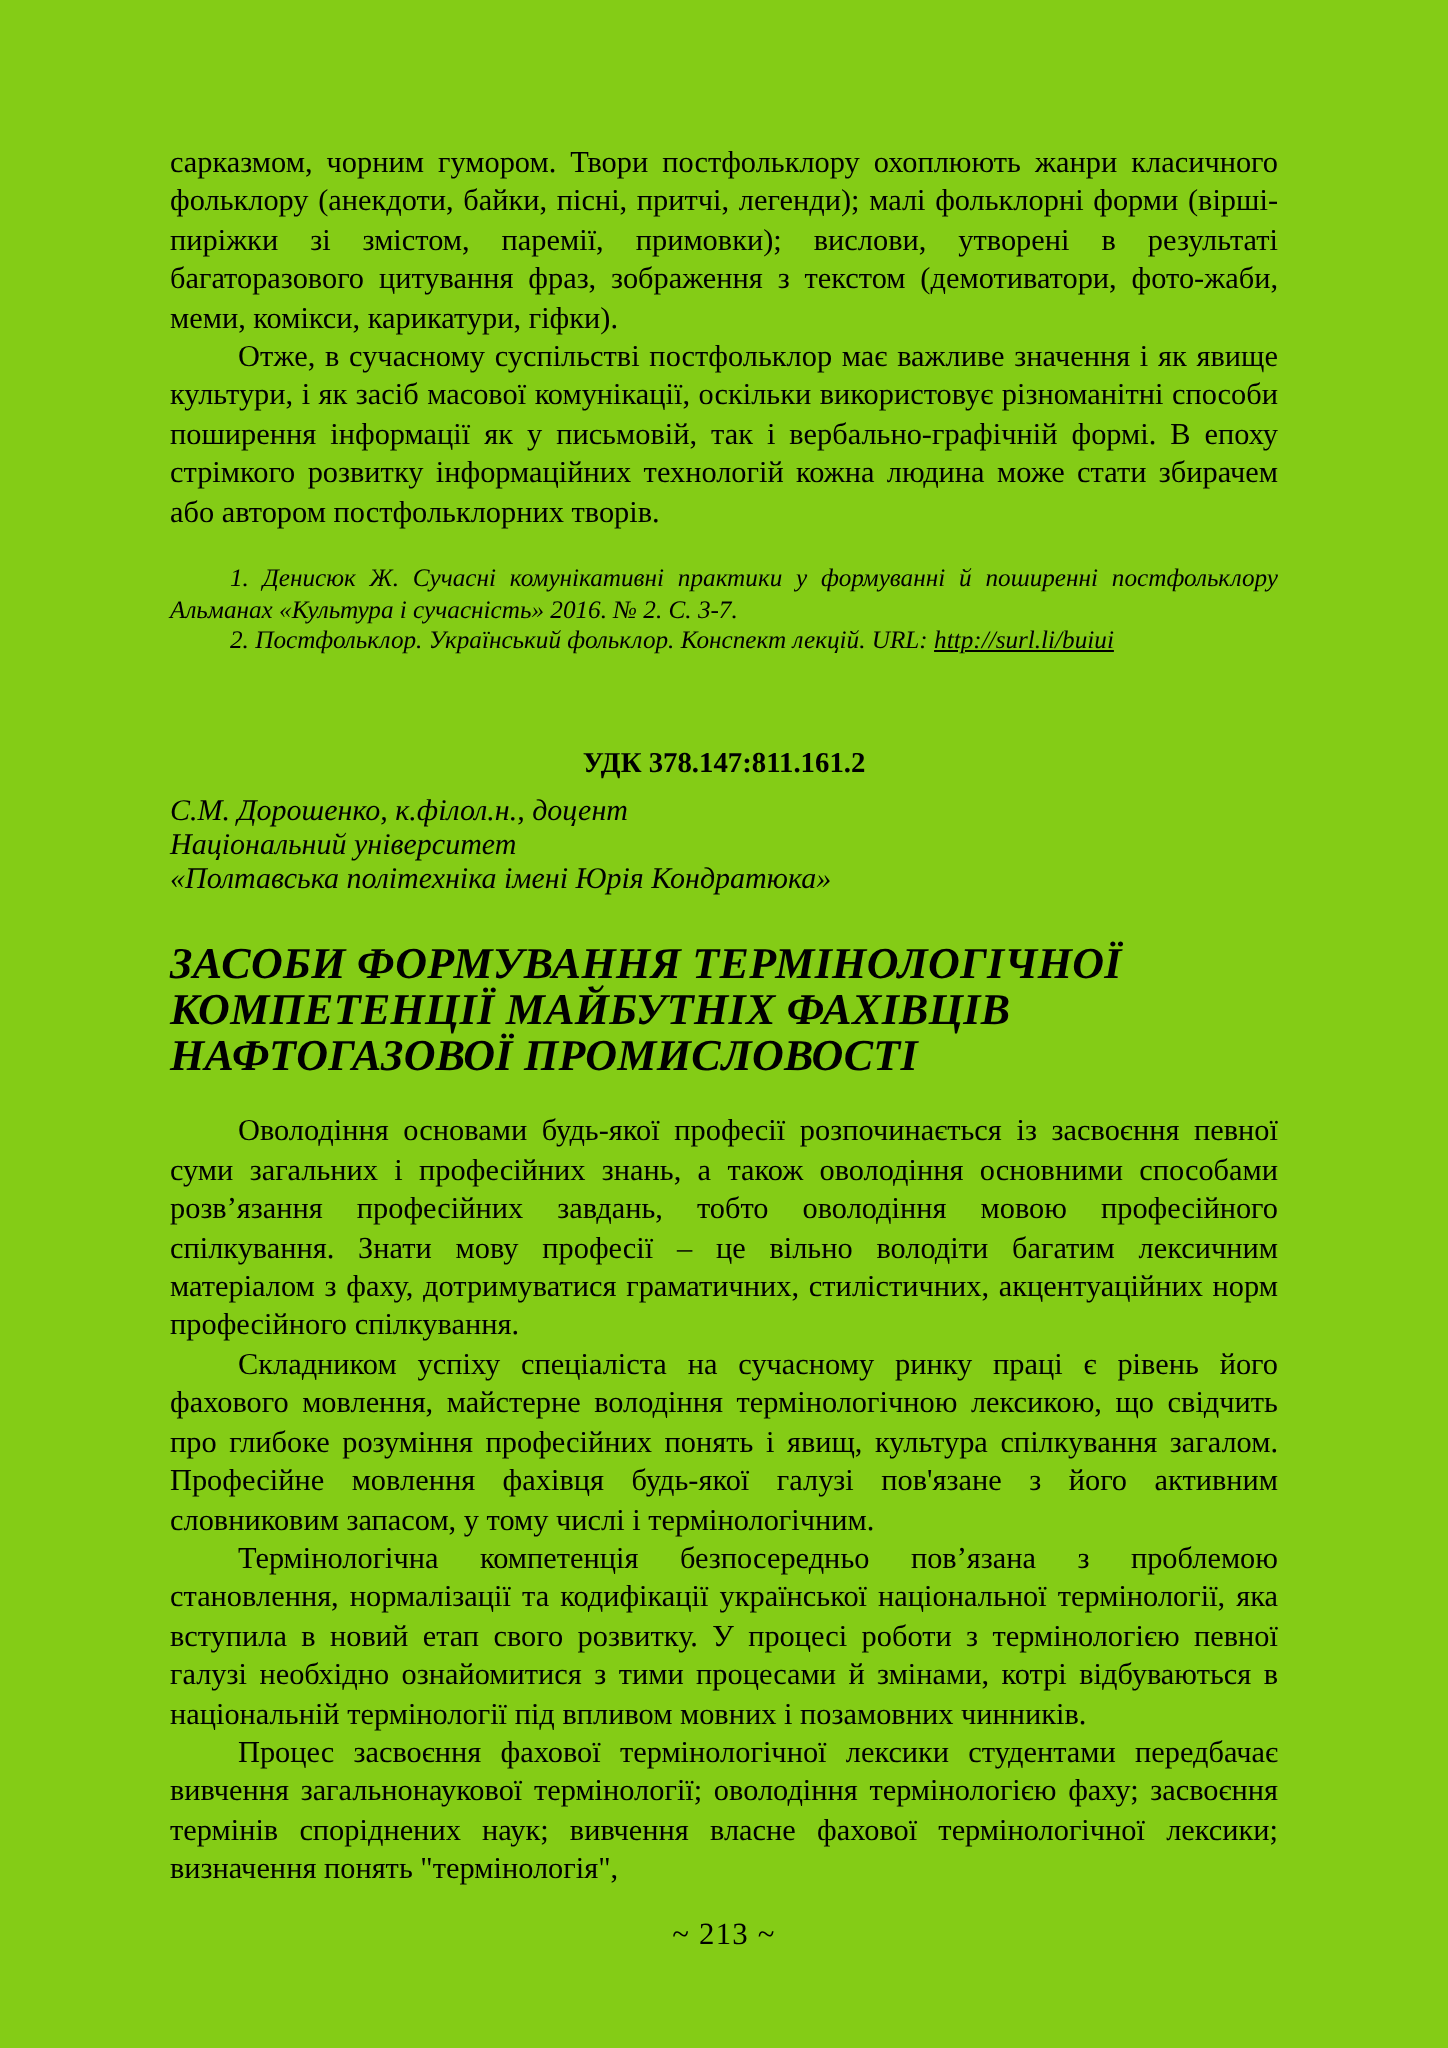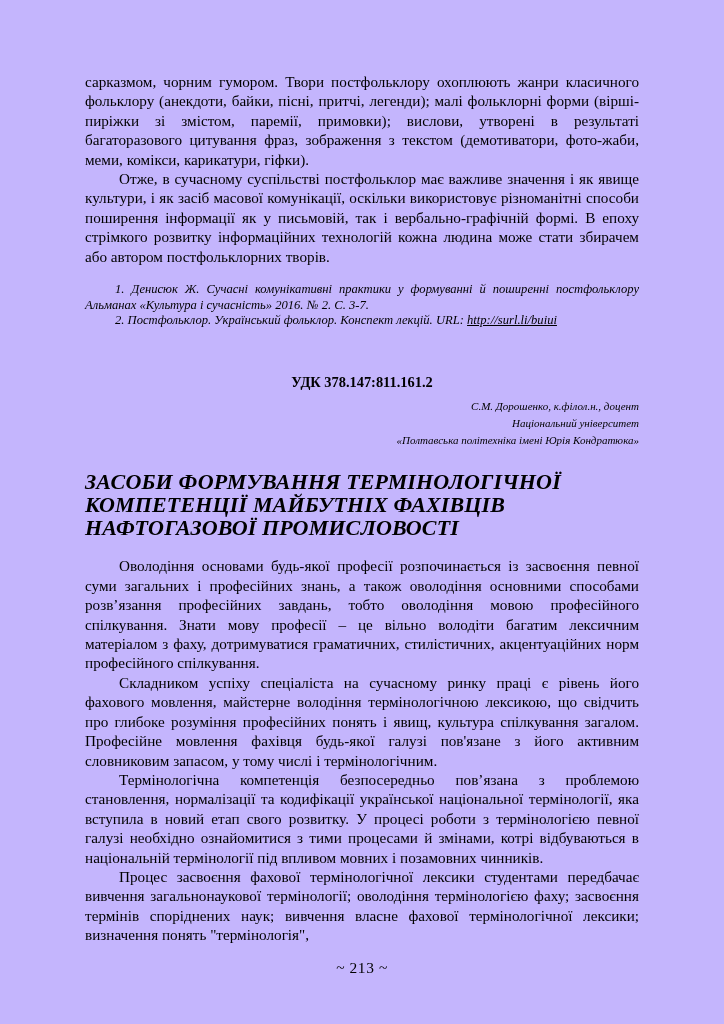--- a/index.html
+++ b/index.html
@@ -11,21 +11,21 @@
   body {
     font-family: "Liberation Serif", "DejaVu Serif", serif;
     color: #000000;
     -webkit-font-smoothing: antialiased;
   }
   .page {
     position: relative;
     width: 724px;
     height: 1024px;
     margin: 0 auto;
-    background: #c4b5fd;
+    background: #84cc16;
     box-sizing: border-box;
     overflow: hidden;
   }
   .content {
     position: absolute;
     left: 85px;
     top: 72px;
     width: 554px;
   }
 
@@ -71,23 +71,23 @@
   }
   .udk {
     font-size: 14.4px;
     line-height: 18px;
     font-weight: bold;
     text-align: center;
     margin: 0;
   }
   .byline {
     margin-top: 7px;
-    text-align: right;
+    text-align: left;
     font-style: italic;
-    font-size: 11px;
+    font-size: 15px;
     line-height: 17.2px;
   }
   .byline div { white-space: nowrap; }
 
   .article-title {
     margin: 21px 0 0 0;
     text-align: left;
     font-weight: bold;
     font-size: 22px;
     line-height: 23px;

